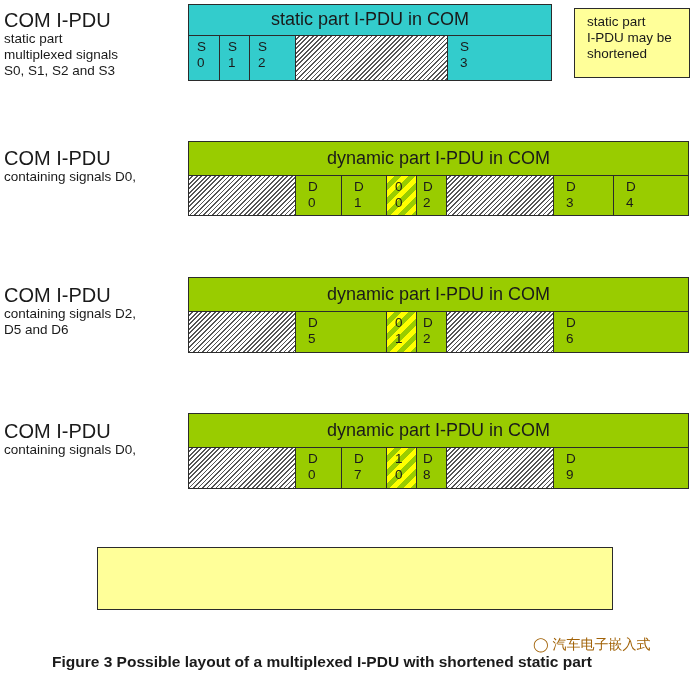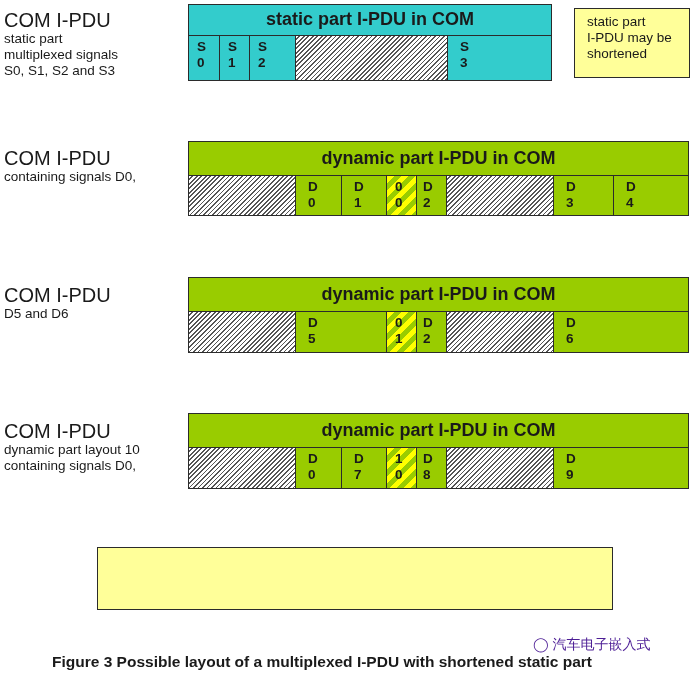--- a/index.html
+++ b/index.html
@@ -1,33 +1,33 @@
 <!DOCTYPE html>
 <html><head>
 <meta charset="utf-8">
 <style>
   html, body { margin:0; padding:0; background:#ffffff; }
   body { width:693px; height:678px; position:relative; overflow:hidden;
          font-family:"Liberation Sans", sans-serif; color:#1a1a1a; }
   .label { position:absolute; left:4px; }
   .label .title { font-size:20px; line-height:22px; }
   .label .desc { font-size:13.5px; line-height:16px; }
-  .pdu { position:absolute; border:1.5px solid #2b2b2b; box-sizing:border-box;font-weight:bold; }
+  .pdu { position:absolute; border:1.5px solid #2b2b2b; box-sizing:border-box; }
   .pdu .hdr { position:absolute; left:0; right:0; top:0; border-bottom:1.5px solid #2b2b2b;
               text-align:center; font-size:18px; box-sizing:border-box; }
   .cell { position:absolute; bottom:0; border-left:1.5px solid #2b2b2b; box-sizing:border-box;
           font-size:13.5px; line-height:16px; padding:3px 0 0 8px; }
   .cell.first { border-left:none; }
   .hatch { background: repeating-linear-gradient(135deg, #ffffff 0 2px, #555555 2px 3.2px); }
   .sel { background: repeating-linear-gradient(135deg, #ffff00 0 5px, #99cc00 5px 10px); padding-left:5px; }
   .note { position:absolute; background:#ffff99; border:1.5px solid #2b2b2b; box-sizing:border-box;
           font-size:13.5px; line-height:16px; }
   .fold { position:absolute; right:-1px; bottom:-1px; width:0; height:0; }
   .caption { position:absolute; left:52px; top:653px; font-size:15.5px; font-weight:bold; }
-  .watermark { position:absolute; left:533px; top:636px; font-size:14px; color:#4c1d95; }
+  .watermark { position:absolute; left:533px; top:636px; font-size:14px; color:#a16207; }
 </style>
 </head>
 <body>
 
 <div class="label" style="top:9px;">
   <div class="title">COM I-PDU</div>
   <div class="desc">static part</div>
   <div class="desc">multiplexed signals</div>
   <div class="desc">S0, S1, S2 and S3</div>
 </div>
@@ -90,20 +90,21 @@
       <div>3</div>
     </div>
   <div class="cell" style="left:424px; width:74px; top:34px; padding-left:12px;">
       <div>D</div>
       <div>4</div>
     </div>
 </div>
 
 <div class="label" style="top:284px;">
   <div class="title">COM I-PDU</div>
+  <div class="desc">containing signals D2,</div>
   <div class="desc">D5 and D6</div>
 </div>
 <div class="pdu" style="left:188px; top:277px; width:501px; height:76px; background:#99cc00;">
   <div class="hdr" style="height:34px; line-height:33px;">dynamic part I-PDU in COM</div>
   <div class="cell first hatch" style="left:0; width:106px; top:34px;"></div>
   <div class="cell" style="left:106px; width:91px; top:34px; padding-left:12px;">
       <div>D</div>
       <div>5</div>
     </div>
   <div class="cell sel" style="left:197px; width:30px; top:34px; padding-left:8px;">
@@ -116,21 +117,20 @@
     </div>
   <div class="cell hatch" style="left:257px; width:107px; top:34px;"></div>
   <div class="cell" style="left:364px; width:134px; top:34px; padding-left:12px;">
       <div>D</div>
       <div>6</div>
     </div>
 </div>
 
 <div class="label" style="top:420px;">
   <div class="title">COM I-PDU</div>
-  <div class="desc">dynamic part layout 10</div>
   <div class="desc">containing signals D0,</div>
 </div>
 <div class="pdu" style="left:188px; top:413px; width:501px; height:76px; background:#99cc00;">
   <div class="hdr" style="height:34px; line-height:33px;">dynamic part I-PDU in COM</div>
   <div class="cell first hatch" style="left:0; width:106px; top:34px;"></div>
   <div class="cell" style="left:106px; width:46px; top:34px; padding-left:12px;">
       <div>D</div>
       <div>0</div>
     </div>
   <div class="cell" style="left:152px; width:45px; top:34px; padding-left:12px;">

